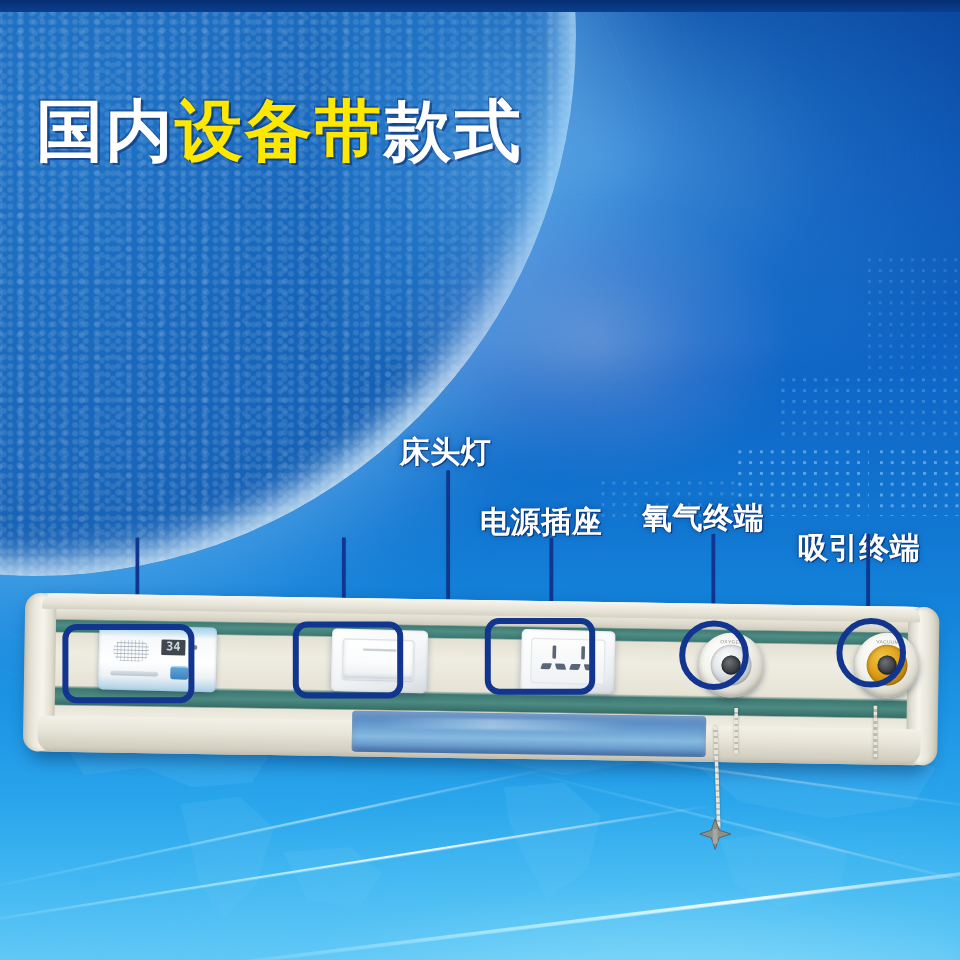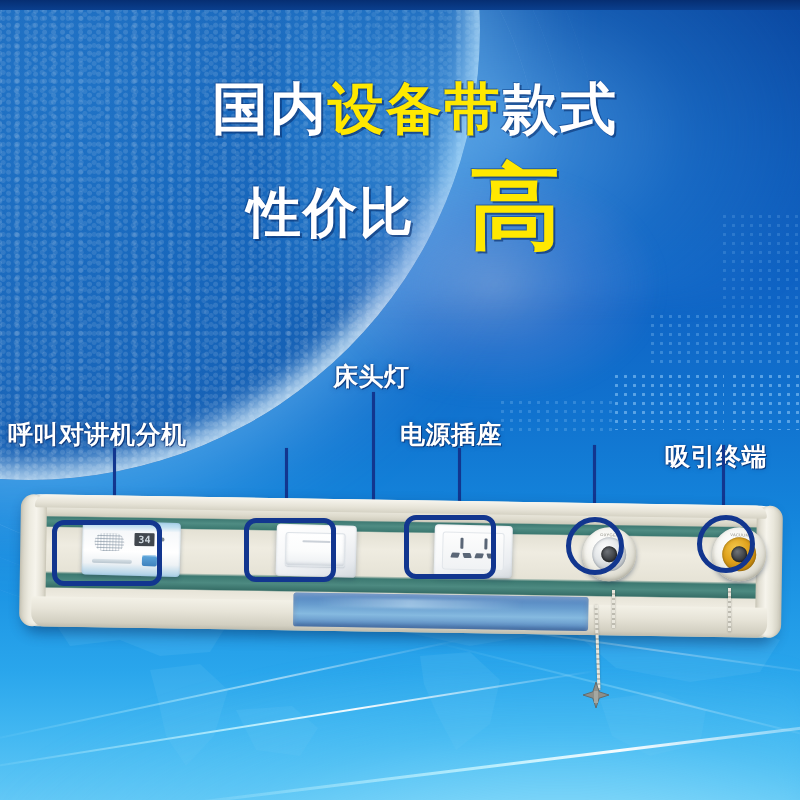--- a/index.html
+++ b/index.html
@@ -116,21 +116,20 @@
   }
   .dots.d1{ left:612px; top:372px; width:112px; height:58px; }
   .dots.d2{ left:730px; top:372px; width:70px;  height:58px; }
   .dots.d3{ left:648px; top:312px; width:152px; height:56px; opacity:.55;}
   .dots.d4{ left:498px; top:398px; width:120px; height:34px; opacity:.45;}
   .dots.d5{ left:720px; top:212px; width:80px;  height:96px; opacity:.35;}
 
   
   .headline{
     position:absolute; left:0; top:78px; width:800px;
-    text-align:center;
   }
   .hl-line1{
     font-size:56px; font-weight:bold; letter-spacing:2px; line-height:1.12;
     white-space:nowrap;
     padding-left:30px;
   }
   .hl-line2{
     font-size:54px; font-weight:bold; letter-spacing:2px; line-height:1.15;
     white-space:nowrap; margin-top:14px; padding-left:10px;
   }
@@ -371,38 +370,35 @@
   <div class="dots d5"></div>
   <div class="dots d3"></div>
   <div class="dots d1"></div>
   <div class="dots d2"></div>
   <div class="dots d4"></div>
 
   <div class="headline nosel">
     <div class="hl-line1">
       <span class="w">国内</span><span class="y">设备带</span><span class="w">款式</span>
     </div>
-    <div class="hl-line2">
-      <span class="w">性价比</span><span class="y big">高</span>
-    </div>
   </div>
 
   <div class="callouts nosel">
 
-    <div class="clabel" style="left:8px;  top:418px;">呼叫对讲机分机</div>
     <div class="cline" style="left:113px; top:448px; height:82px;"></div>
 
     <div class="cline" style="left:285px; top:448px; height:82px;"></div>
 
     <div class="clabel" style="left:333px; top:360px;">床头灯</div>
     <div class="cline" style="left:372px; top:392px; height:213px;"></div>
 
     <div class="clabel" style="left:400px; top:418px;">电源插座</div>
     <div class="cline" style="left:458px; top:448px; height:80px;"></div>
 
+    <div class="clabel" style="left:535px; top:415px;">氧气终端</div>
     <div class="cline" style="left:593px; top:445px; height:86px;"></div>
 
     <div class="clabel" style="left:665px; top:440px;">吸引终端</div>
     <div class="cline" style="left:722px; top:445px; height:88px;"></div>
   </div>
 
   <div class="panel-wrap">
     <div class="panel">
       <div class="panel-cap l"></div>
       <div class="panel-cap r"></div>

